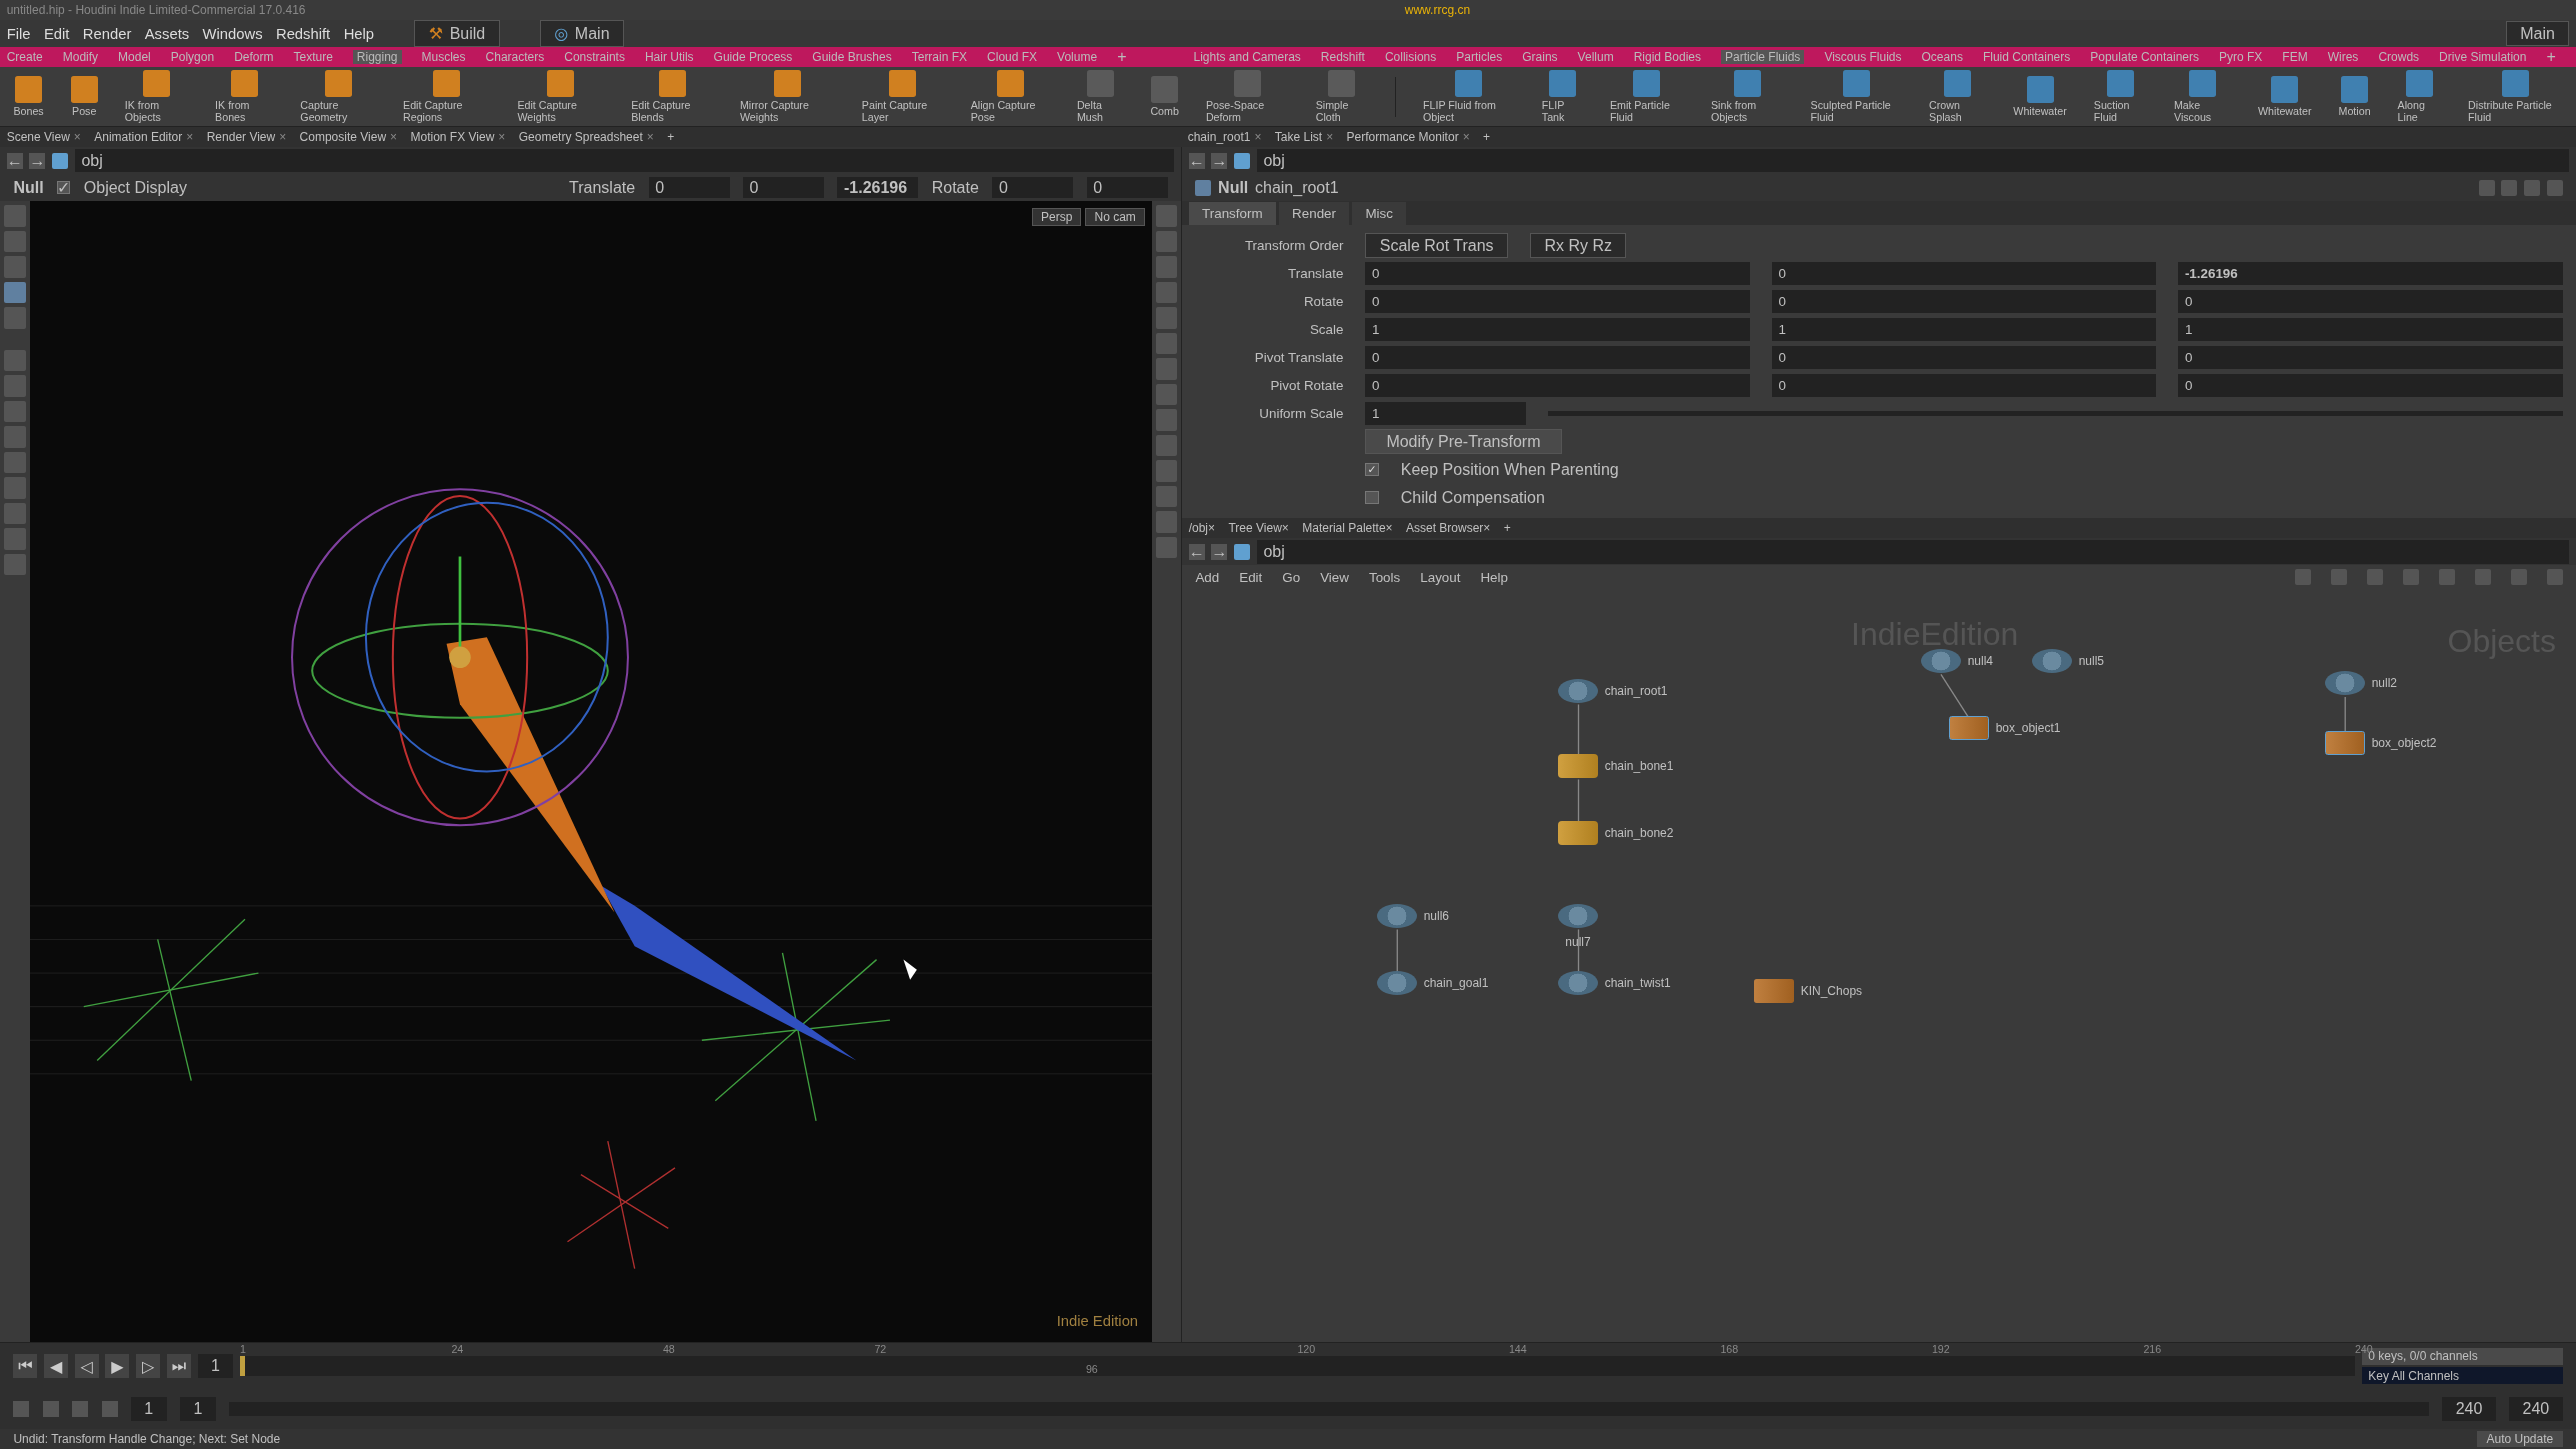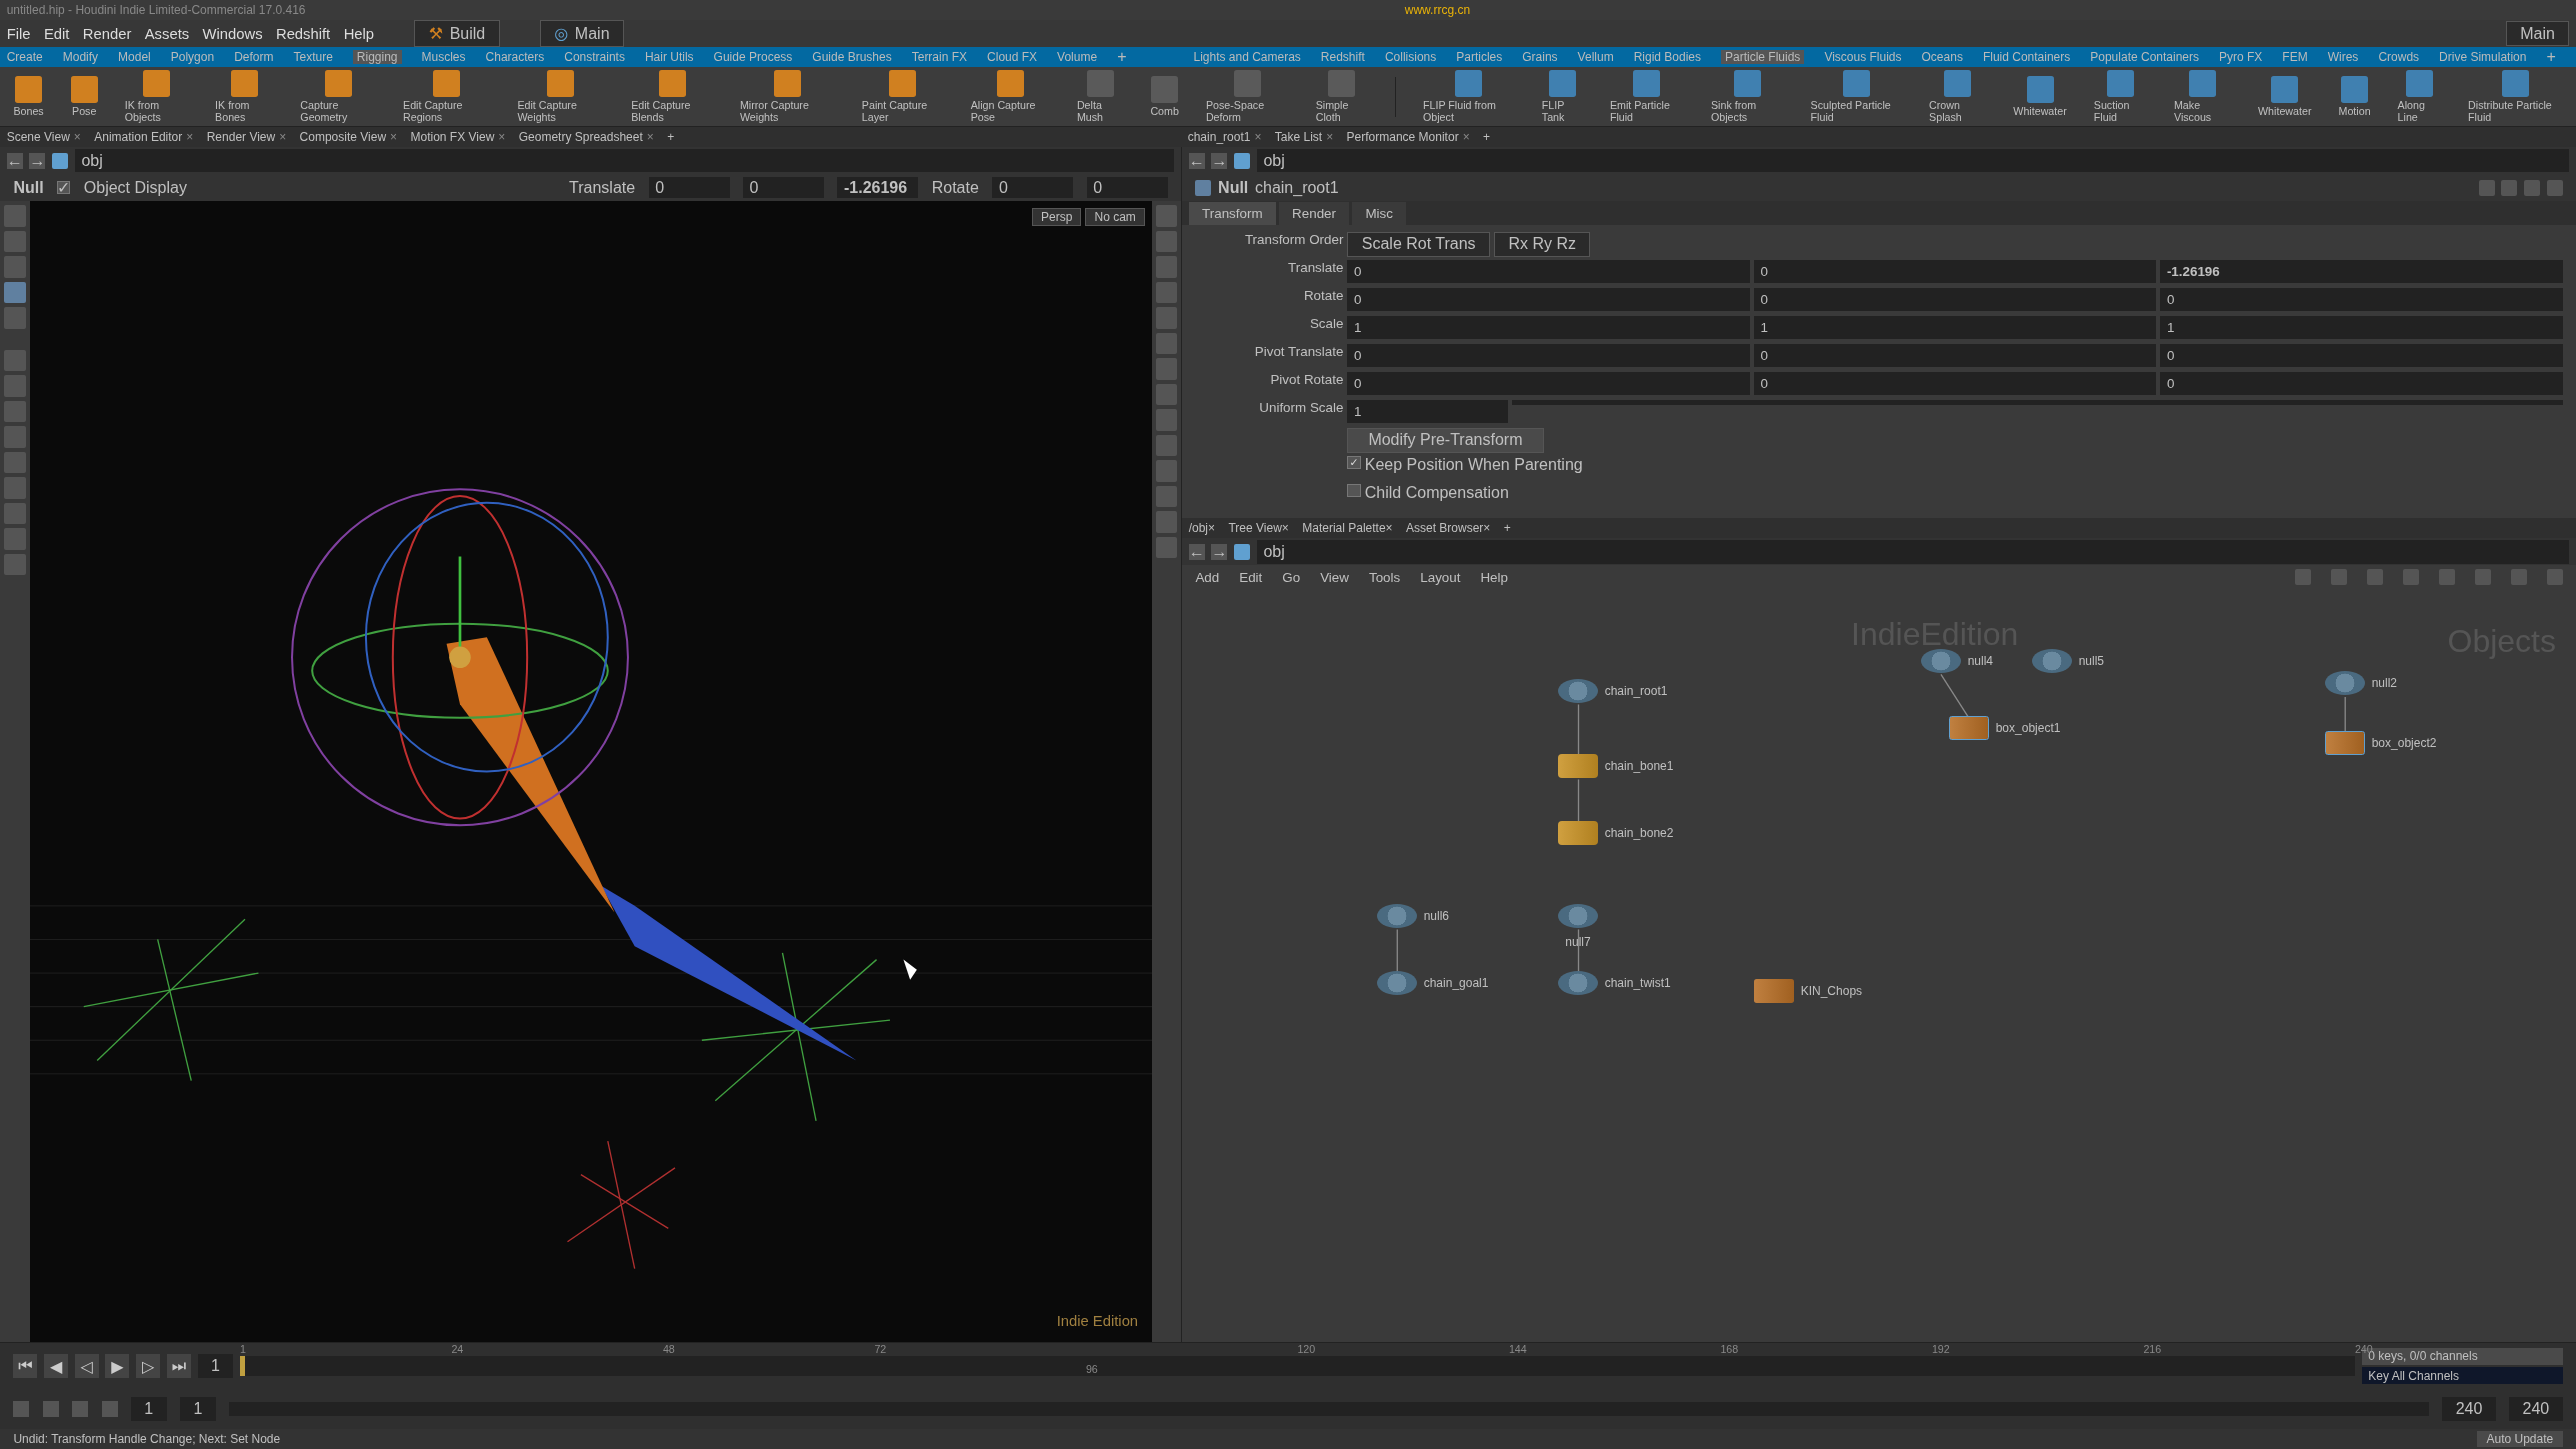--- a/index.html
+++ b/index.html
@@ -2,21 +2,21 @@
 <html><head>
 <meta charset="utf-8">
 <style>
 * { box-sizing: border-box; margin: 0; padding: 0; font-family: Arial, sans-serif; }
 html, body { width: 2576px; height: 1449px; overflow: hidden; background: #2a2a2a; color: #c0c0c0; font-size: 16px; }
 .titlebar { height: 20px; background: #3a3a3a; display: flex; align-items: center; padding: 0 6.7px; font-size: 12px; color: #888; }
 .menubar { height: 27px; background: #373737; display: flex; align-items: center; padding: 0 6.7px; gap: 13.4px; }
 .menubar .mi { color: #ddd; font-size: 14.8px; }
 .menubar .sep { flex: 0 0 13.4px; }
 .menubar .dd { background: #2a2a2a; border: 0.7px solid #555; padding: 2.7px 13.4px; display: flex; align-items: center; gap: 6.7px; }
-.shelfbar { height: 20px; background: #0369a1; display: flex; align-items: center; padding: 0 6.7px; gap: 20px; font-size: 12px; text-align: center; }
+.shelfbar { height: 20px; background: #be185d; display: flex; align-items: center; padding: 0 6.7px; gap: 20px; font-size: 12px; text-align: center; }
 .shelfbar .tab { color: #bbb; }
 .shelfbar .plus { color: #bbb; font-size: 16px; }
 .toolshelf { height: 60px; background: #3c3c3c; display: flex; align-items: center; padding: 0 13.4px; gap: 27px; border-bottom: 1.3px solid #222; }
 .toolshelf .tool { display: flex; flex-direction: column; align-items: center; gap: 2.7px; font-size: 10.7px; }
 .toolshelf .tool .ic { width: 27px; height: 27px; background: #5a5a5a; border-radius: 2.7px; }
 .toolshelf .tool.orange .ic { background: #d08020; }
 .toolshelf .tool.blue .ic { background: #4080b0; }
 .toolshelf .divider { width: 1.3px; height: 40px; background: #222; }
 .pane-tabs { height: 20px; background: #2f2f2f; display: flex; align-items: center; padding: 0 6.7px; gap: 13.4px; font-size: 12px; }
 .pane-tabs .tab { display: flex; align-items: center; gap: 4px; }
@@ -41,21 +41,21 @@
 .viewport .watermark { position: absolute; bottom: 13.4px; right: 13.4px; color: #a08040; font-size: 14.8px; }
 .viewport canvas, .viewport svg { width: 100%; height: 100%; }
 .node-title { height: 27px; background: #333; display: flex; align-items: center; padding: 0 13.4px; gap: 6.7px; }
 .node-title .ic { width: 16px; height: 16px; background: #6080a0; border-radius: 2px; }
 .node-title .right-icons { margin-left: auto; display: flex; gap: 6.7px; }
 .node-title .right-icons .ri { width: 16px; height: 16px; background: #555; border-radius: 2px; }
 .param-tabs { height: 24px; background: #2f2f2f; display: flex; align-items: end; padding: 0 6.7px; gap: 2.7px; }
 .param-tabs .ptab { padding: 4px 13.4px; background: #3a3a3a; font-size: 13.4px; }
 .param-tabs .ptab.active { background: #4a4a4a; }
 .params { background: #3a3a3a; padding: 6.7px 13.4px; }
-.param-row { display: flex; align-items: flex-start; height: 28px; gap: 4px; }
+.param-row { display: flex; align-items: center; height: 28px; gap: 22px; }
 .param-row .label { width: 148px; text-align: right; font-size: 13.4px; }
 .param-row .dd { background: #2a2a2a; border: 0.7px solid #555; padding: 2.7px 13.4px; }
 .param-row .fld { flex: 1; background: #222; padding: 4px 6.7px; font-size: 13.4px; }
 .param-row .slider { flex: 3; height: 5.4px; background: #222; position: relative; }
 .param-row .btn { background: #4a4a4a; border: 0.7px solid #555; padding: 2.7px 20px; }
 .param-row .chk { width: 13.4px; height: 13.4px; background: #555; border: 0.7px solid #777; display: flex; align-items: center; justify-content: center; }
 .param-row .chk.on::after { content: "✓"; color: #ddd; font-size: 10.7px; }
 .net-tabs { height: 20px; background: #2f2f2f; display: flex; align-items: center; padding: 0 6.7px; gap: 13.4px; font-size: 12px; }
 .net-menu { height: 24px; background: #3a3a3a; display: flex; align-items: center; padding: 0 13.4px; gap: 20px; font-size: 13.4px; }
 .net-menu .spacer { flex: 1; }

